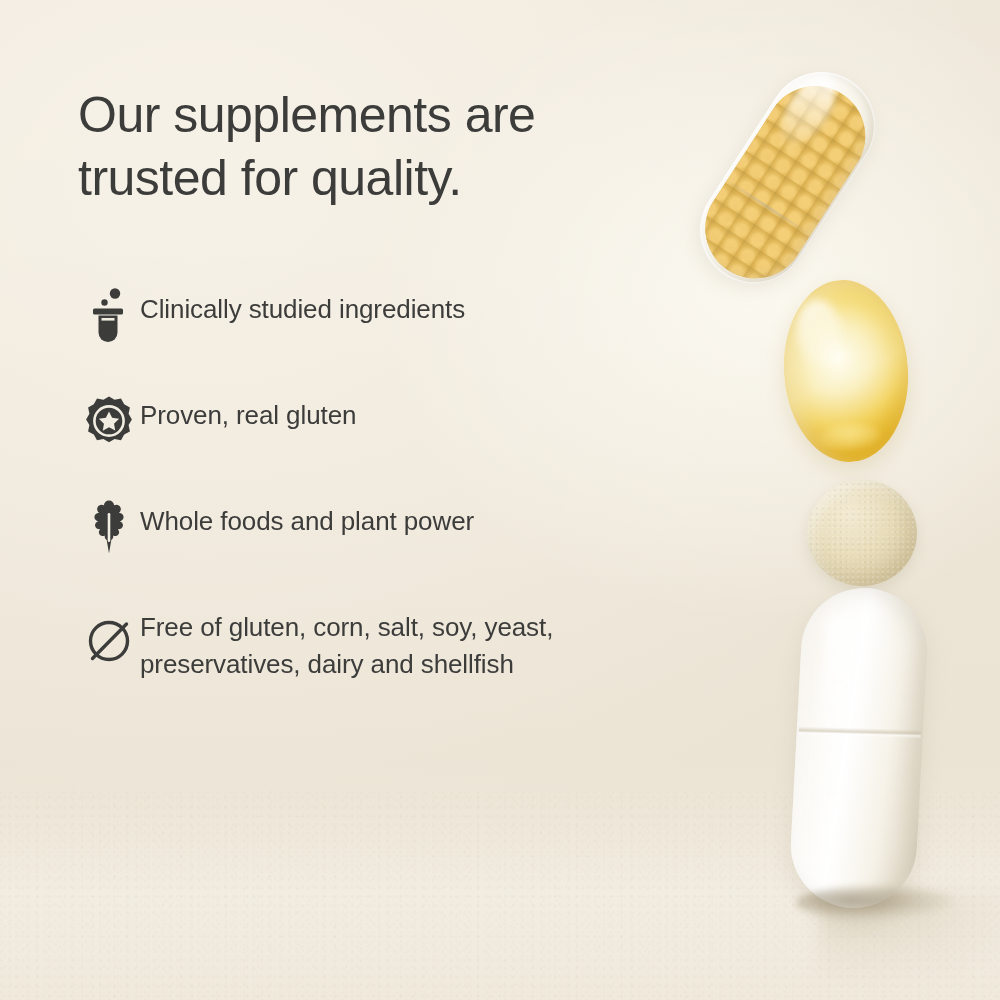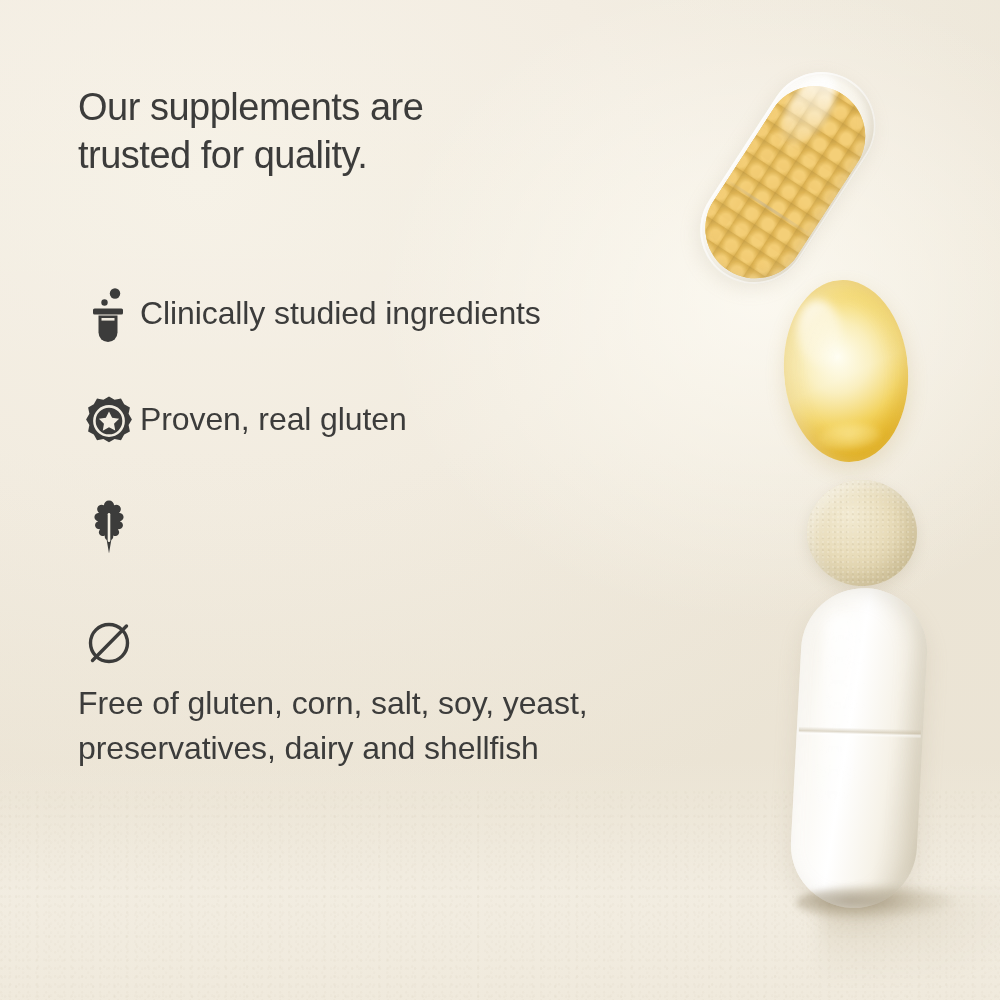--- a/index.html
+++ b/index.html
@@ -60,21 +60,21 @@
 
   
   .content {
     position: absolute;
     left: 78px;
     top: 84px;
     width: 640px;
   }
   .headline {
     margin: 0;
-    font-size: 38px;
+    font-size: 50px;
     line-height: 1.26;
     font-weight: 400;
     letter-spacing: -0.5px;
     color: #3c3c3b;
     white-space: pre-line;
   }
 
   .feature-list {
     list-style: none;
     margin: 0;
@@ -82,35 +82,35 @@
     position: absolute;
     left: 0;
     top: 200px;
     width: 640px;
   }
   .feature-row {
     display: flex;
     align-items: flex-start;
     margin-bottom: 46px;
   }
-  .feature-row:last-child { margin-bottom: 0; flex-direction: column; }
+  .feature-row:last-child { margin-bottom: 0; }
 
   .feature-icon {
     flex: 0 0 62px;
     width: 62px;
     height: 58px;
     display: flex;
     align-items: center;
     justify-content: center;
     margin-top: 2px;
   }
   .feature-icon svg { display: block; }
 
   .feature-text {
-    font-size: 32px;
+    font-size: 26px;
     line-height: 1.42;
     color: #3c3c3b;
     letter-spacing: -0.1px;
     padding-top: 7px;
   }
   .row-tall .feature-icon { margin-top: 10px; }
 
   
   .pill-stack {
     position: absolute;
@@ -376,20 +376,21 @@
         <span class="feature-text">Proven, real gluten</span>
       </li>
 
       <li class="feature-row">
         <span class="feature-icon">
           <svg width="46" height="56" viewBox="0 0 46 56" aria-hidden="true">
             <path fill="#3c3c3b" d="M23 1.5c3.0 0 4.9 2.1 5.1 4.8 2.6-1.2 5.4-.2 6.4 2.2.9 2.2-.1 4.2-1.6 5.3 2.7.1 4.7 1.9 4.7 4.3 0 2.2-1.6 3.8-3.8 4.2 2.3.9 3.6 2.8 3.0 5.0-.6 2.1-2.7 3.2-5.0 2.9 1.6 1.7 1.9 4.0.4 5.6-1.3 1.4-3.3 1.5-5.0.6.3 2.0-.4 3.8-1.9 4.7L23 54.5l-2.3-13.4c-1.5-.9-2.2-2.7-1.9-4.7-1.7.9-3.7.8-5.0-.6-1.5-1.6-1.2-3.9.4-5.6-2.3.3-4.4-.8-5.0-2.9-.6-2.2.7-4.1 3.0-5.0-2.2-.4-3.8-2.0-3.8-4.2 0-2.4 2.0-4.2 4.7-4.3-1.5-1.1-2.5-3.1-1.6-5.3 1.0-2.4 3.8-3.4 6.4-2.2.2-2.7 2.1-4.8 5.1-4.8z"></path>
             <rect x="21.7" y="14" width="2.6" height="29" rx="1.3" fill="#f2ede1"></rect>
           </svg>
         </span>
+        <span class="feature-text">Whole foods and plant power</span>
       </li>
 
       <li class="feature-row row-tall">
         <span class="feature-icon">
           <svg width="52" height="52" viewBox="0 0 52 52" aria-hidden="true">
             <circle cx="26" cy="26" r="18.5" fill="none" stroke="#3c3c3b" stroke-width="3.4"></circle>
             <line x1="9.5" y1="43.5" x2="43.5" y2="9.0" stroke="#3c3c3b" stroke-width="3.4" stroke-linecap="round"></line>
           </svg>
         </span>
         <span class="feature-text">Free of gluten, corn, salt, soy, yeast, preservatives, dairy and shellfish</span>

